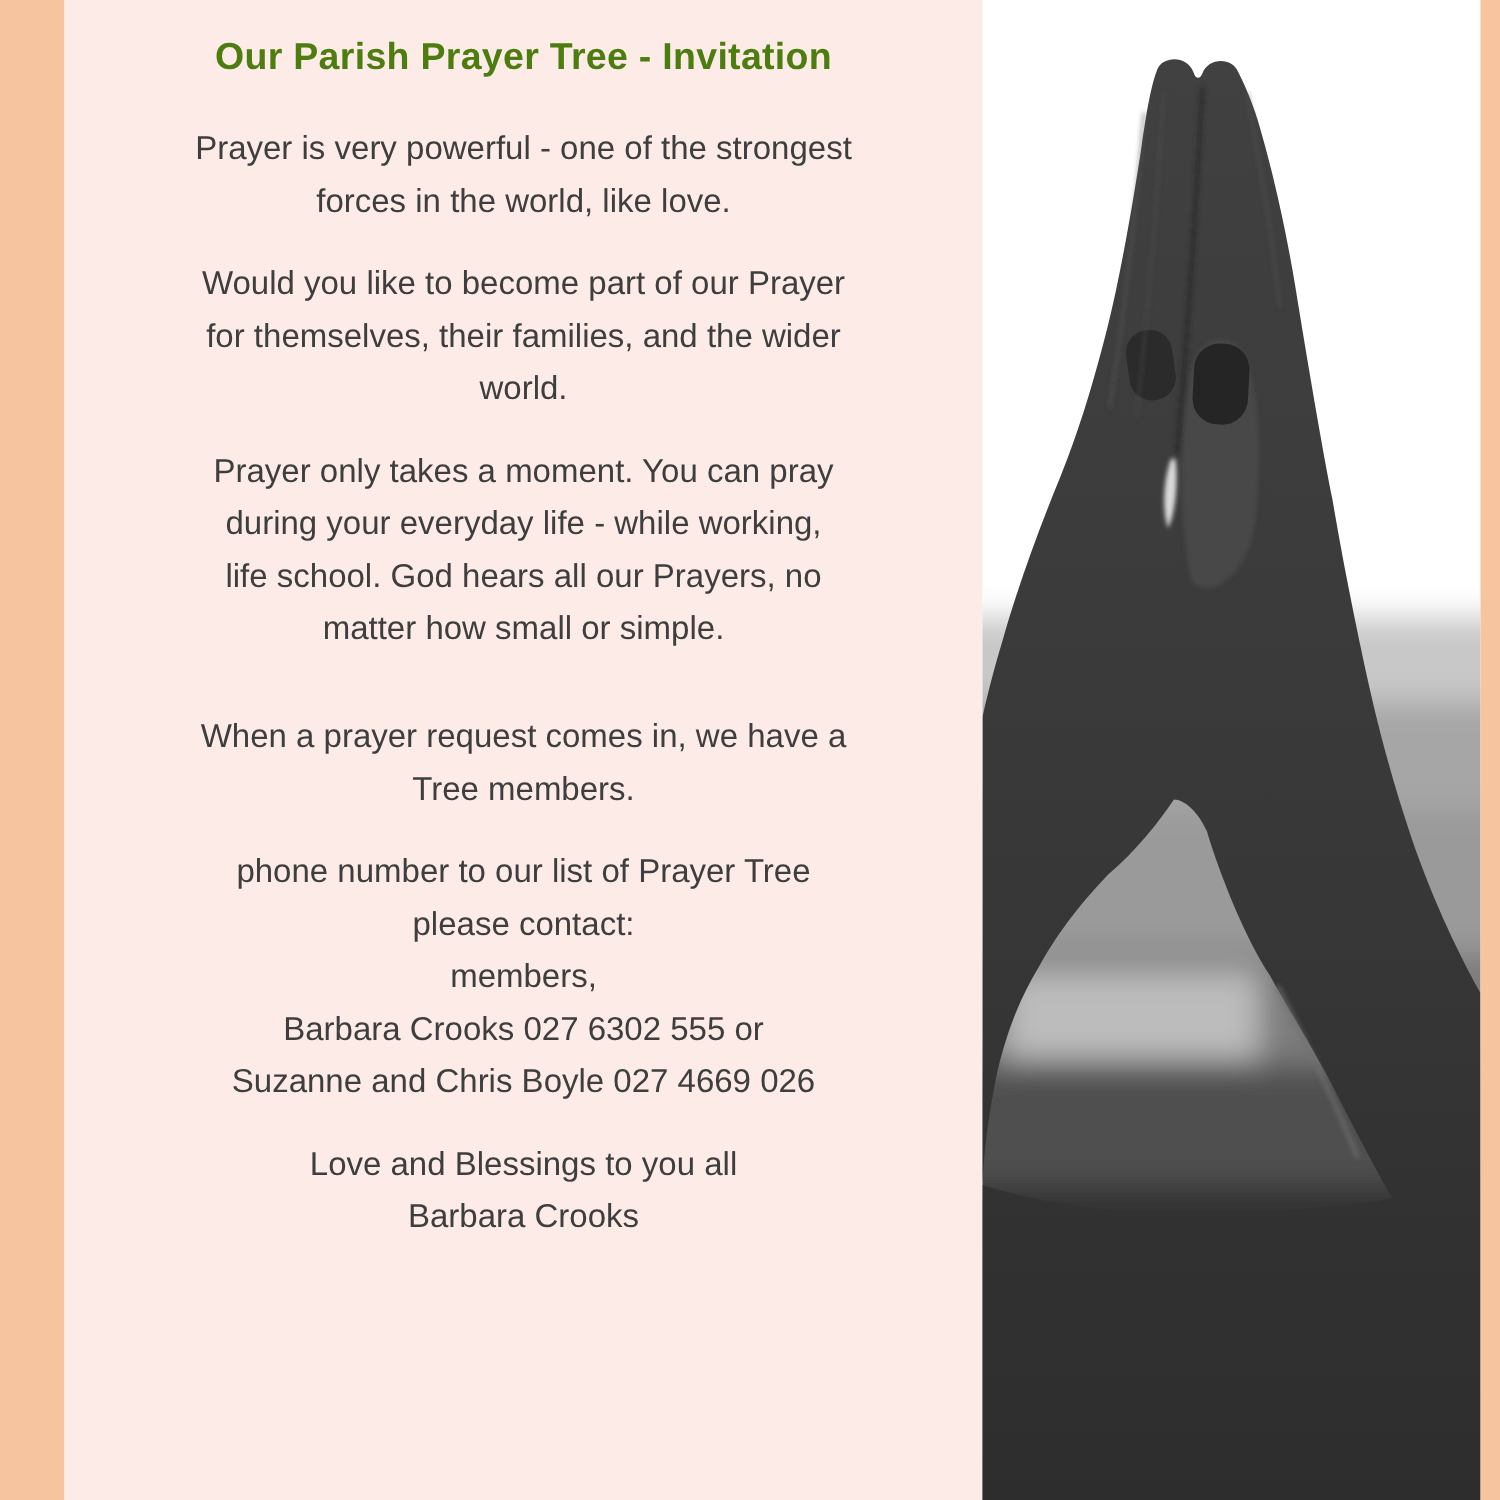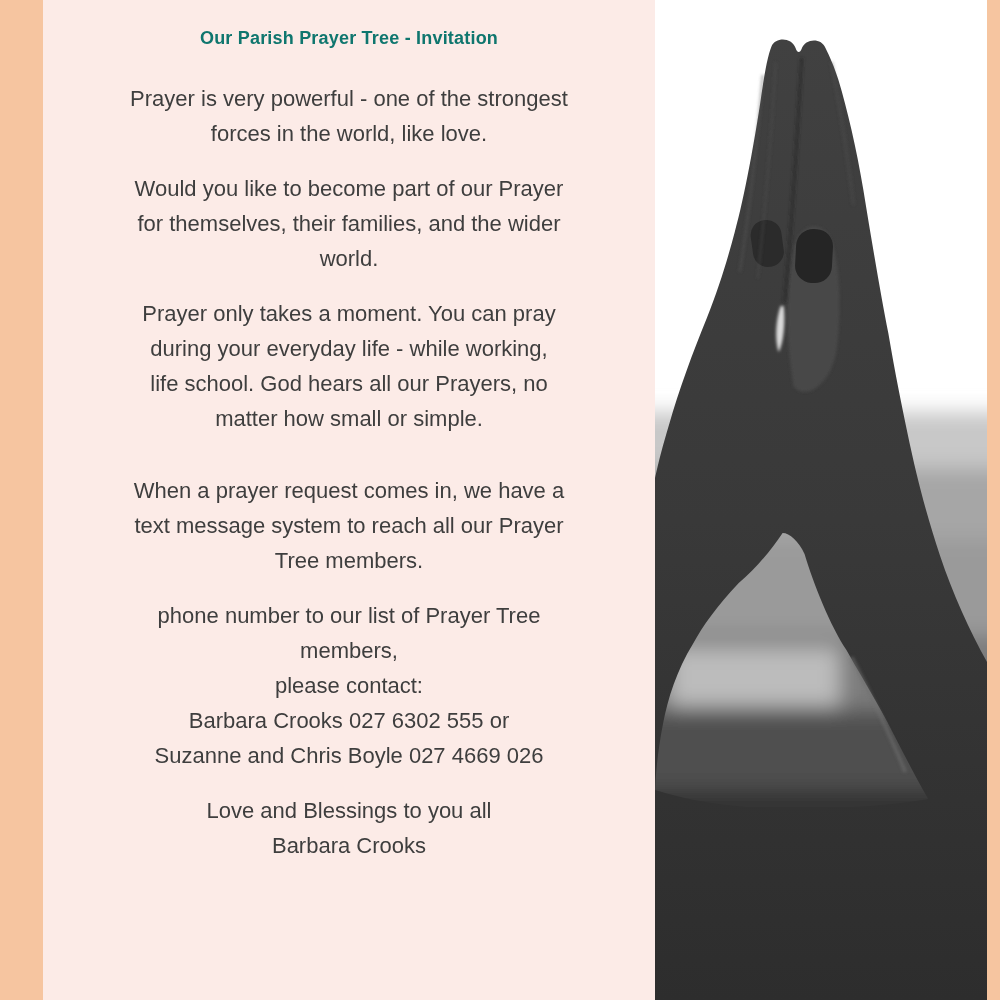--- a/index.html
+++ b/index.html
@@ -8,21 +8,21 @@
     background:#ffffff;font-family:"Liberation Sans",sans-serif;
   }
   .stripe{position:absolute;top:0;height:1000px;background:#f6c5a0;}
   .stripe-left{left:0;width:43px;}
   .stripe-right{left:987px;width:13px;}
   .panel{
     position:absolute;left:43px;top:0;width:612px;height:1000px;
     background:#fcebe7;text-align:center;color:#3e3e3e;
   }
   .title{
-    font-size:18px;line-height:32px;font-weight:700;color:#0f766e;
+    font-size:25px;line-height:32px;font-weight:700;color:#4d7c0f;
     margin:22px 0 0;letter-spacing:.2px;
   }
   .para{font-size:22px;line-height:35px;font-weight:400;margin:20px 0 0;letter-spacing:0;}
   .p1{margin-top:27px;}
   .p4{margin-top:37px;}
   .line{display:block;}
   .photo{position:absolute;left:655px;top:0;width:332px;height:1000px;margin:0;}
   .photo svg{display:block;width:332px;height:1000px;}
 </style>
 </head>
@@ -48,28 +48,27 @@
 
     <p class="para">
       <span class="line">Prayer only takes a moment. You can pray</span>
       <span class="line">during your everyday life -  while working,</span>
       <span class="line">life school. God hears all our Prayers, no</span>
       <span class="line">matter how small or simple.</span>
     </p>
 
     <p class="para p4">
       <span class="line">When a prayer request comes in, we have a</span>
-      <span class="line">text message system to reach all our Prayer</span>
       <span class="line">Tree members.</span>
     </p>
 
     <p class="para">
       <span class="line">phone number to our list of Prayer Tree</span>
+      <span class="line">please contact:</span>
       <span class="line">members,</span>
-      <span class="line">please contact:</span>
       <span class="line">Barbara Crooks 027 6302 555 or</span>
       <span class="line">Suzanne and Chris Boyle 027 4669 026</span>
     </p>
 
     <p class="para">
       <span class="line">Love and Blessings to you all</span>
       <span class="line">Barbara Crooks</span>
     </p>
   </div>
 

